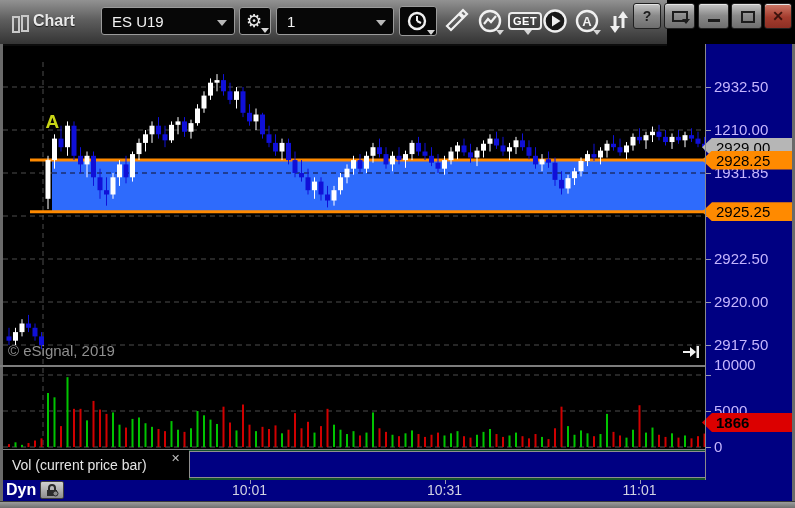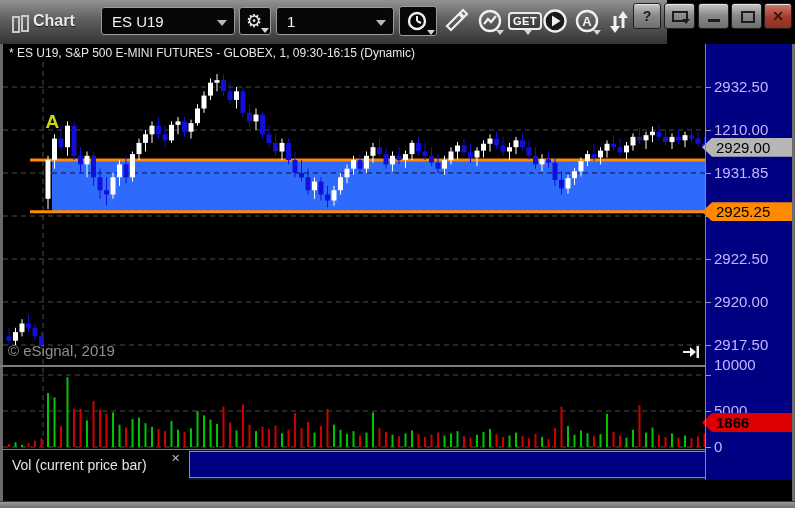--- a/index.html
+++ b/index.html
@@ -48,21 +48,21 @@
   .ax-dash{position:absolute;left:0;width:5px;height:1px;background:#9a9ab4;}
   .axis-tag{position:absolute;left:-4px;width:90px;height:19px;line-height:19px;font-size:15px;padding-left:14px;
             box-sizing:border-box;clip-path:polygon(10px 0,100% 0,100% 100%,10px 100%,0 50%);white-space:nowrap;}
   .time-row{position:absolute;left:3px;top:480px;width:789px;height:21px;background:#000082;}
   .time-label{position:absolute;top:2px;transform:translateX(-50%);font-size:14px;color:#d2d2e2;}
   .time-tick{position:absolute;top:0;width:1px;height:4px;background:#9a9ab4;}
   .dyn-label{position:absolute;left:3px;top:1px;font-size:16px;font-weight:bold;color:#fff;}
   .lock-btn{position:absolute;left:37px;top:1px;width:24px;height:18px;border:1px solid #3c3c3c;border-radius:2px;
             background:linear-gradient(#d2d2d2,#8d8d8d);box-sizing:border-box;}
   
-  .vol-row{position:absolute;left:3px;top:450px;width:703px;height:30px;background:#0f172a;}
+  .vol-row{position:absolute;left:3px;top:450px;width:703px;height:30px;background:#14532d;}
   .vol-label-box{position:absolute;left:0;top:0;width:186px;height:30px;background:#000;color:#e4e4e4;
                  font-size:14px;line-height:30px;padding-left:9px;box-sizing:border-box;}
   .vol-close{position:absolute;left:168px;top:2px;font-size:11px;color:#bdbdbd;cursor:default;}
   .vol-row-panel{position:absolute;left:186px;top:1px;width:518px;height:27px;background:#000082;
                  border:1px solid #8f8f8f;box-sizing:border-box;}
 </style>
 </head>
 <body>
 
 <div id="window">
@@ -155,23 +155,20 @@
       <span style="position:absolute;left:9px;top:7px;width:10px;height:8px;border:2px solid #1c1c1c;"></span>
     </div>
     <div class="winbtn winbtn-close" style="left:764px;width:28px;">
       <span>✕</span>
     </div>
   </div>
 
   <div class="frame-l"></div>
   <div class="frame-r"></div>
 
-  <div class="header-strip">
-    <span>* ES U19, S&amp;P 500 E-MINI FUTURES - GLOBEX, 1, 09:30-16:15 (Dynamic)</span>
-  </div>
 
   <div class="main-pane">
     <svg id="main-svg" width="703" height="304">
         <g>
           <line x1="0" x2="703" y1="25" y2="25" stroke="#4d4d4d" stroke-width="1" stroke-dasharray="5 4"></line>
           <line x1="0" x2="703" y1="68" y2="68" stroke="#4d4d4d" stroke-width="1" stroke-dasharray="5 4"></line>
           <line x1="0" x2="703" y1="111" y2="111" stroke="#4d4d4d" stroke-width="1" stroke-dasharray="5 4"></line>
           <line x1="0" x2="703" y1="154" y2="154" stroke="#4d4d4d" stroke-width="1" stroke-dasharray="5 4"></line>
           <line x1="0" x2="703" y1="197" y2="197" stroke="#4d4d4d" stroke-width="1" stroke-dasharray="5 4"></line>
           <line x1="0" x2="703" y1="240" y2="240" stroke="#4d4d4d" stroke-width="1" stroke-dasharray="5 4"></line>
@@ -556,20 +553,37 @@
       <div class="ax-label" style="top: 249px;">2920.00</div>
       <div class="ax-dash" style="top: 301px;"></div>
       <div class="ax-label" style="top: 292px; text-align: center;">2917.50</div>
       <div class="ax-dash" style="top: 331px;"></div>
       <div class="ax-label" style="top: 312px;">10000</div>
       <div class="ax-dash" style="top: 367px;"></div>
       <div class="ax-label" style="top: 358px;">5000</div>
       <div class="ax-dash" style="top: 403px;"></div>
       <div class="ax-label" style="top: 394px;">0</div>
       <div class="axis-tag" style="top: 93.7px; background: rgb(182, 182, 182); color: rgb(0, 0, 0);">2929.00</div>
+      <div class="axis-tag" style="top: 106.6px; background: rgb(255, 138, 0); color: rgb(0, 0, 0);">2928.25</div>
       <div class="axis-tag" style="top: 158.2px; background: rgb(255, 138, 0); color: rgb(0, 0, 0);">2925.25</div>
       <div class="axis-tag" style="top: 369px; background: rgb(220, 0, 0); color: #000000; font-weight: bold;">1866</div>
     </div>
   <div class="axis-sep"></div>
 
+  <div class="time-row" id="time-row">
+    <div class="dyn-label">Dyn</div>
+    <div class="lock-btn">
+      <svg width="16" height="14" style="position:absolute;left:3px;top:1px;">
+        <path d="M5 7 V5 a3 3 0 0 1 6 0 V7" fill="none" stroke="#2b2b2b" stroke-width="2"></path>
+        <rect x="3" y="7" width="10" height="6" fill="#2b2b2b"></rect>
+        <circle cx="11.5" cy="10.5" r="2.5" fill="#8d8d8d" stroke="#2b2b2b" stroke-width="1"></circle>
+      </svg>
+    </div>
+  <div class="time-tick" style="left: 246.5px;"></div>
+      <div class="time-label" style="left: 246.5px;">10:01</div>
+      <div class="time-tick" style="left: 441.5px;"></div>
+      <div class="time-label" style="left: 441.5px;">10:31</div>
+      <div class="time-tick" style="left: 636.5px;"></div>
+      <div class="time-label" style="left: 636.5px;">11:01</div>
+    </div>
 
   <div class="frame-b"></div>
 </div>
 
 </body></html>

